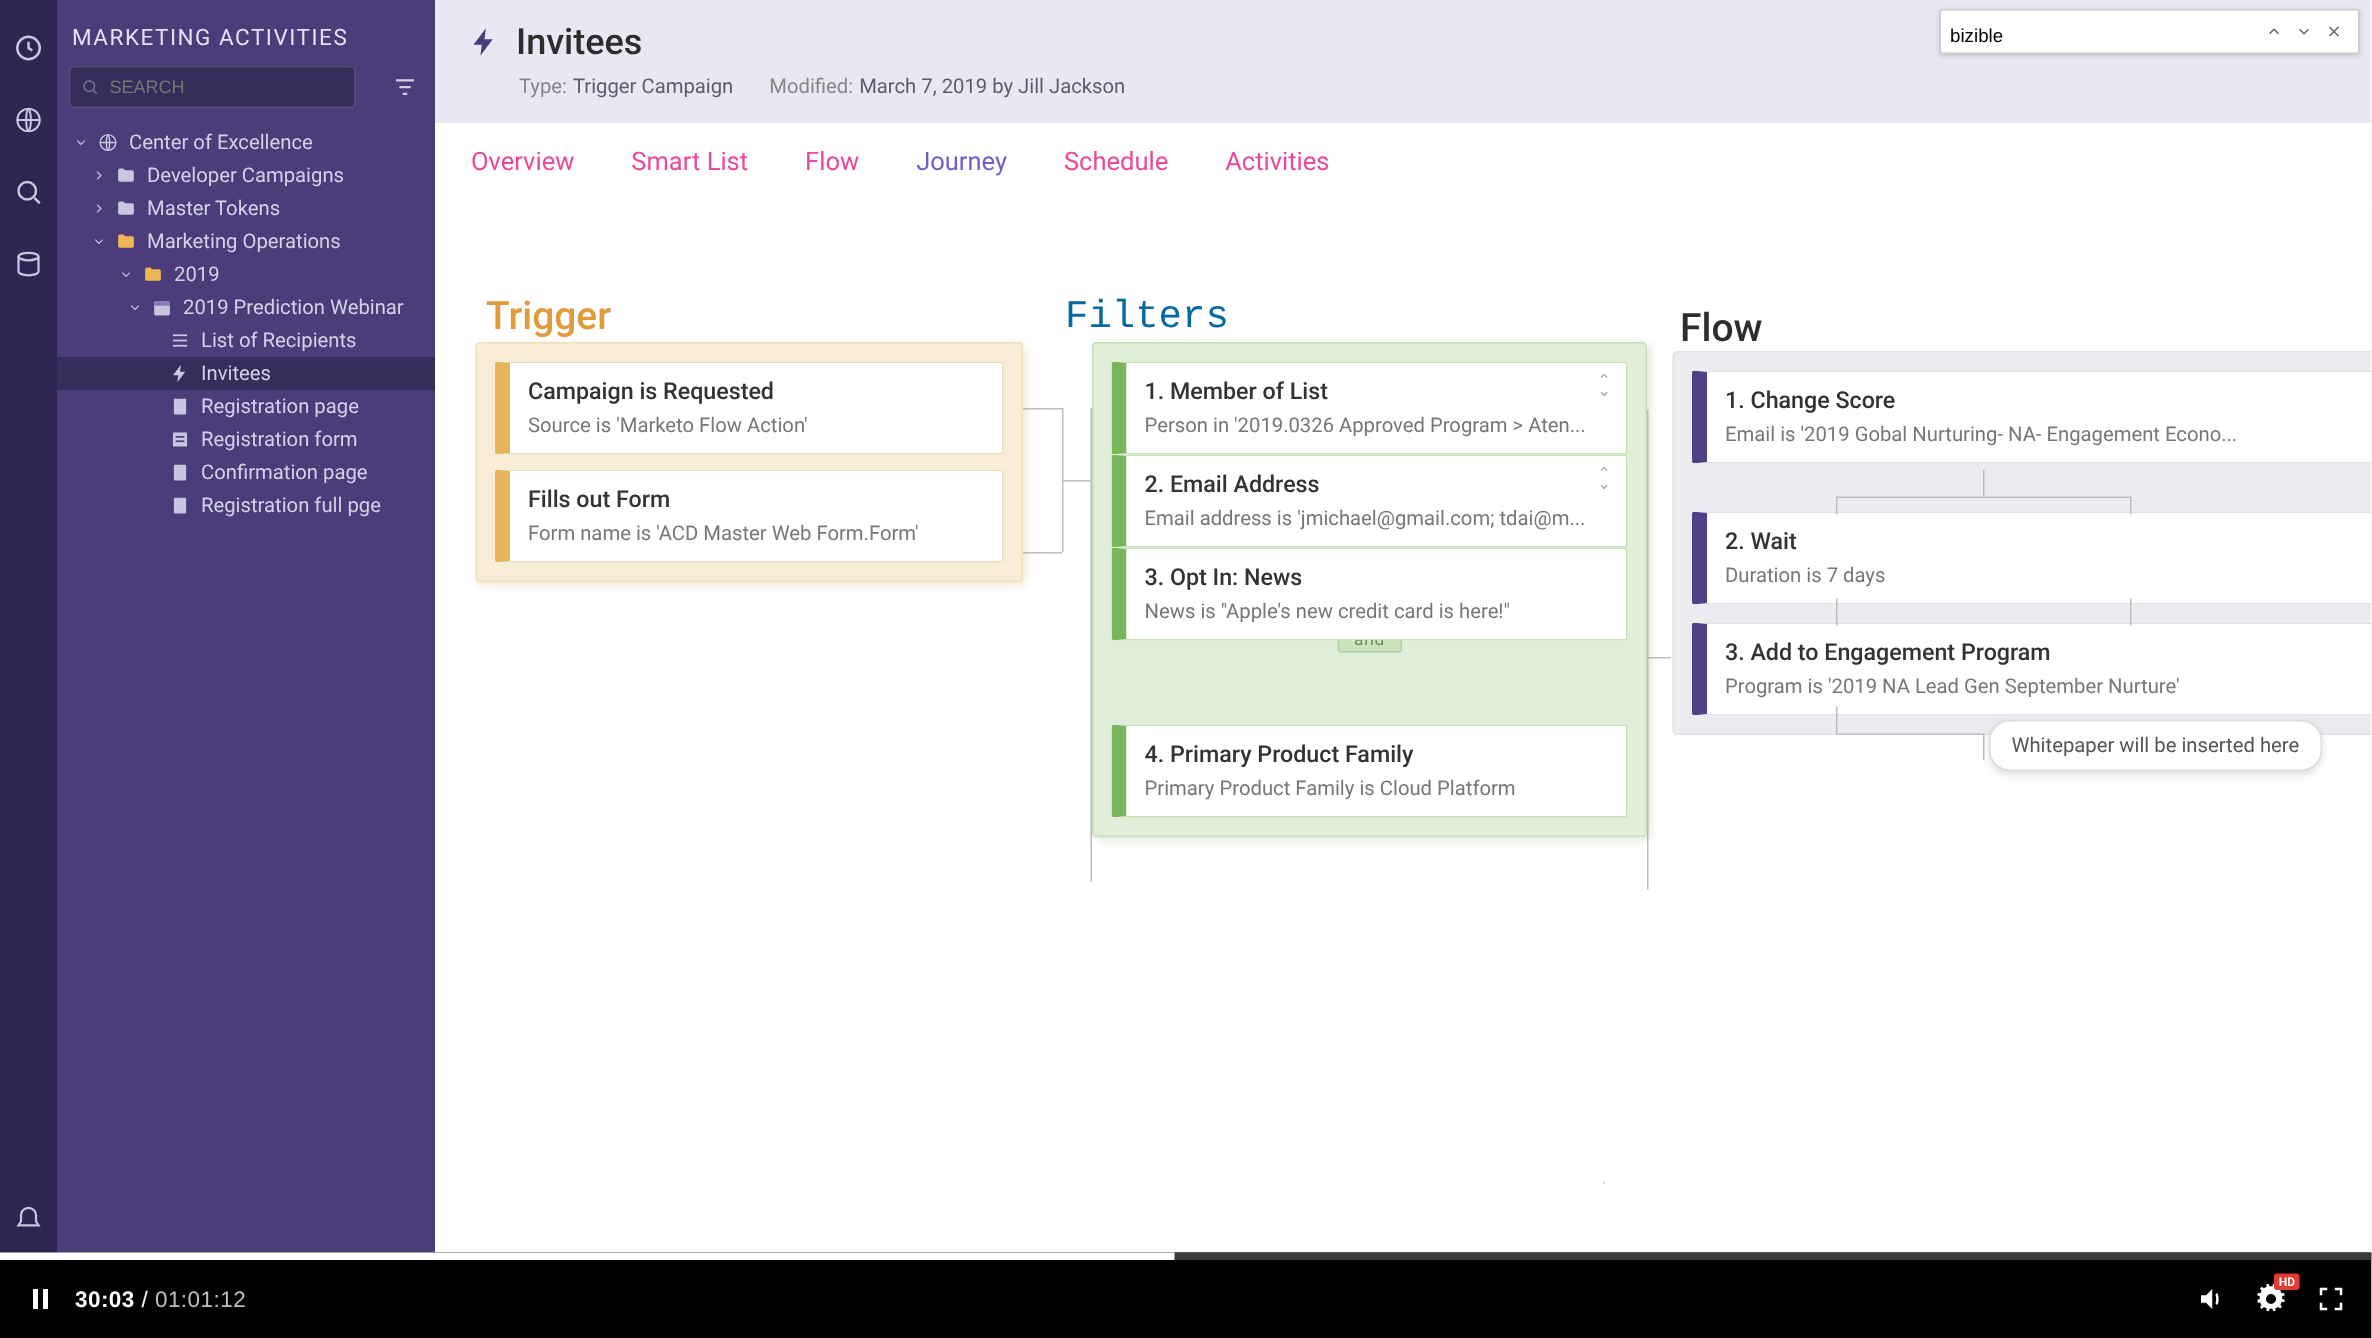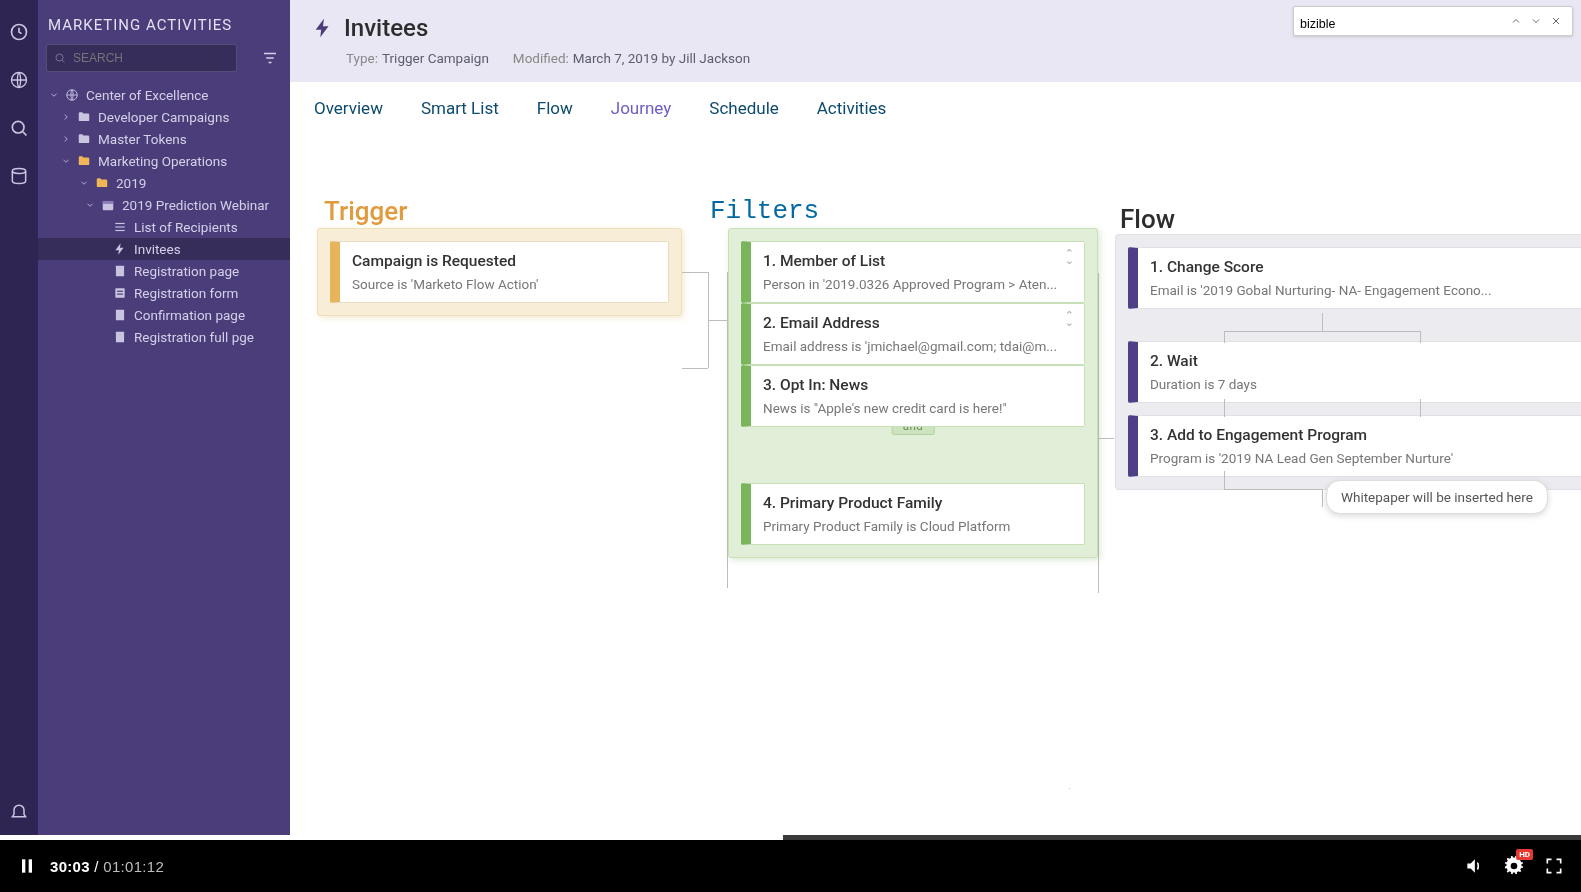--- a/index.html
+++ b/index.html
@@ -36,21 +36,21 @@
 
 
 .main { position: absolute; left: 290px; top: 0; right: 0; height: 835px; background: #fff; }
 .mh { background: #e8e7f3; padding: 14px 22px 0; position: relative; }
 .mh-row1 { display: flex; align-items: center; gap: 10px; }
 .mh-row1 .bolt { width: 22px; height: 22px; color: #4a3d7a; }
 .mh-title { font-size: 24px; font-weight: 500; color: #2d2d2d; }
 .mh-row2 { display: flex; gap: 24px; font-size: 13.5px; color: #5d5d6d; padding: 8px 0 16px 34px; }
 .mh-row2 .lbl { color: #888; margin-right: 4px; }
 .tabs { display: flex; gap: 34px; padding: 0 22px; background: #fff; border-bottom: 1px solid #e5e5ea; font-size: 17px; }
-.tab { padding: 16px 2px; color: #0c4a6e; cursor: pointer; }
+.tab { padding: 16px 2px; color: #ec4899; cursor: pointer; }
 .tab.active { color: #6d5ec9; border-bottom: 2px solid #6d5ec9; margin-bottom: -1px; }
 
 
 .find-bar { position: absolute; top: 6px; right: 8px; width: 280px; background: #fff; border: 1px solid #ccc; border-radius: 2px; box-shadow: 0 1px 3px rgba(0,0,0,.15); display: flex; align-items: flex-end; padding: 4px 6px; font-size: 12.5px; z-index: 50; }
 .find-bar input { border: none; outline: none; flex: 1; font-size: 12.5px; }
 .find-ctrl { width: 20px; height: 20px; display: flex; align-items: center; justify-content: center; color: #666; cursor: pointer; }
 
 
 .canvas { position: absolute; top: 118px; left: 0; right: 0; bottom: 0; background: #fff; overflow: hidden; }
 .col-title { font-size: 26px; font-weight: 500; position: absolute; z-index:2;}
@@ -349,20 +349,24 @@
 
       <div class="ln" style="left:779px; top:670px; width:1px; height:1px;"></div>
       <div class="ln" style="left:808px; top:155px; width:1px; height:320px;"></div>
       <div class="ln" style="left:808px; top:320px; width:16px; height:1px;"></div>
 
       <div class="trig-wrap">
         <div class="trig-card">
           <div class="card-title">Campaign is Requested</div>
           <div class="card-sub">Source is 'Marketo Flow Action'</div>
         </div>
+        <div class="trig-card">
+          <div class="card-title">Fills out Form</div>
+          <div class="card-sub">Form name is 'ACD Master Web Form.Form'</div>
+        </div>
       </div>
 
       <div class="filt-wrap">
         <div class="filt-card">
           <div class="exp">⌃<br>⌄</div>
           <div class="card-title">1. Member of List</div>
           <div class="card-sub">Person in '2019.0326 Approved Program &gt; Aten...</div>
         </div>
         <div class="logic-pill" style="top:86px;">and</div>
         <div class="filt-card">

